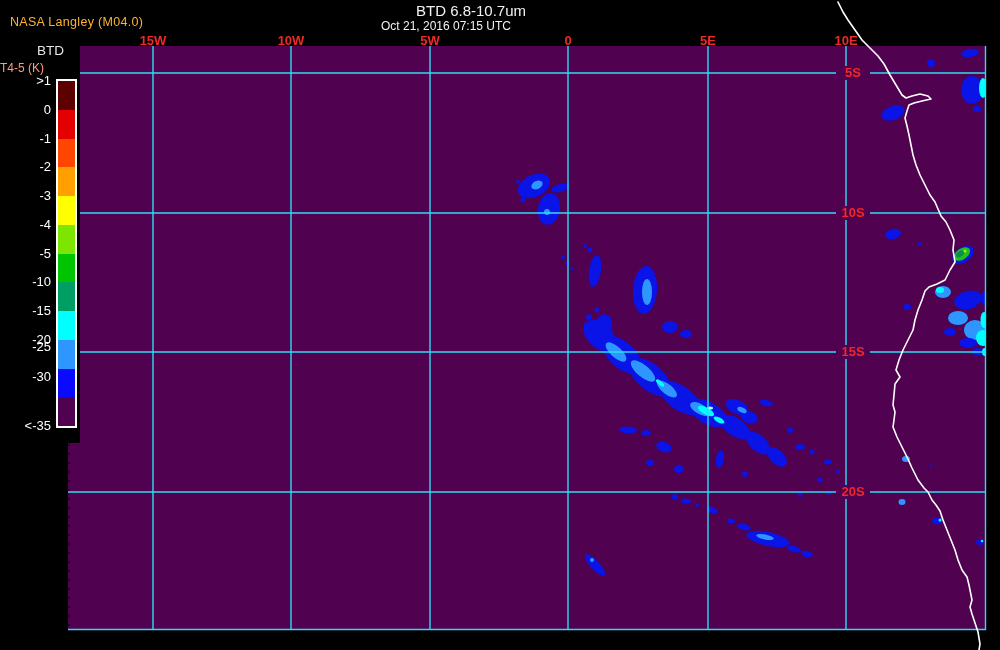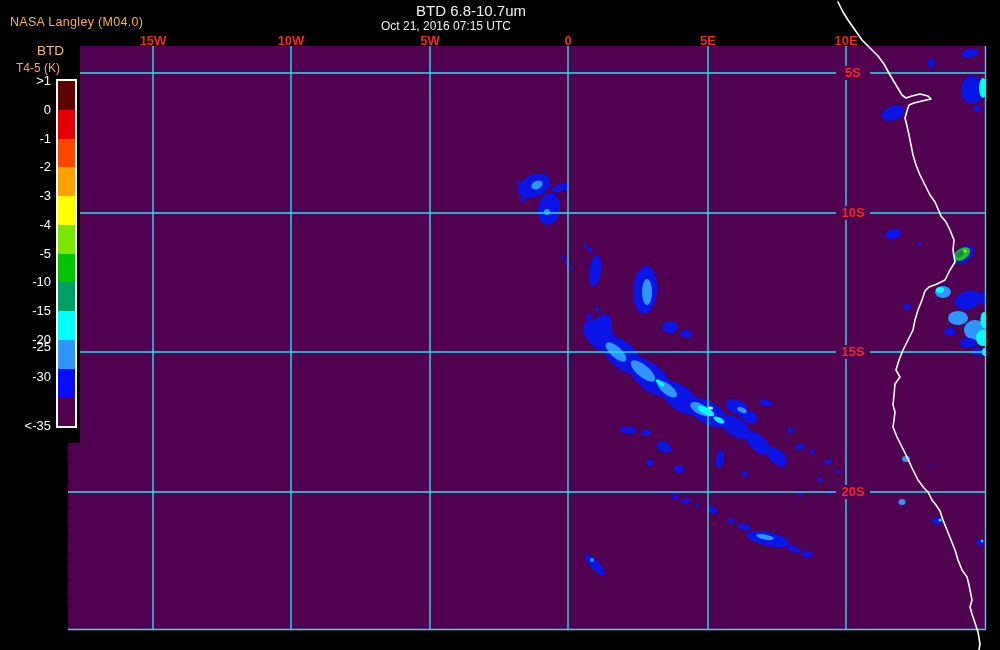--- a/index.html
+++ b/index.html
@@ -1,22 +1,22 @@
 <!DOCTYPE html>
 <html style="--bg: #000000; --credit: #FFB232; --titlec: #F2F2F2; --salmon: #FF9C7A; --mapbg: #500150; --grid: #2CDDF2; --redlbl: #EF2929; --coastc: #FFFFFF; --c-blue: #0A14E6; --c-lblue: #2E96FF; --c-cyan: #00FFFF; --c-pale: #AFFFFF; --c-green: #20C020; --c-dgreen: #0C8C4A; --c-ygreen: #B4E600;"><head>
 <meta charset="utf-8">
 <style>
   html,body{margin:0;padding:0;background:#000;}
   #app{position:relative;width:1000px;height:650px;background:var(--bg,#000);overflow:hidden;
        font-family:"Liberation Sans",sans-serif;padding-left:8px;}
   .credit{position:absolute;left:10px;top:15px;font-size:12.5px;letter-spacing:.3px;color:var(--credit);}
   .title{position:absolute;left:471px;top:2px;transform:translateX(-50%);font-size:15px;color:var(--titlec);}
   .subtitle{position:absolute;left:446px;top:19px;transform:translateX(-50%);font-size:12px;color:var(--titlec);text-align:center;}
-  .legend-title{position:absolute;left:0;top:43px;width:64px;text-align:right;font-size:13.5px;color:#fdba74;}
-  .legend-sub{position:absolute;left:6px;top:61px;width:64px;text-align:center;font-size:12px;color:var(--salmon);}
+  .legend-title{position:absolute;left:0;top:43px;width:64px;text-align:right;font-size:13.5px;color:#e5e5e5;}
+  .legend-sub{position:absolute;left:0;top:61px;width:64px;text-align:left;font-size:12px;color:var(--salmon);}
   #colorbar{position:absolute;left:56px;top:79px;width:17px;height:345px;border:2px solid #fff;
             display:flex;flex-direction:column;}
   .cb-block{flex:1;}
   .cb-label{position:absolute;left:0;width:51px;text-align:right;font-size:13px;color:#fff;line-height:16px;}
   #map-svg{position:absolute;left:0;top:0;}
   .map-region{fill:var(--mapbg);}
   .grid{stroke:var(--grid);stroke-width:1.4;}
   .coast{stroke:var(--coastc);stroke-width:1.6;fill:none;stroke-linejoin:round;stroke-linecap:round;}
   .lon-label,.lat-label{fill:var(--redlbl);font-size:13px;font-weight:bold;
         font-family:"Liberation Sans",sans-serif;}

